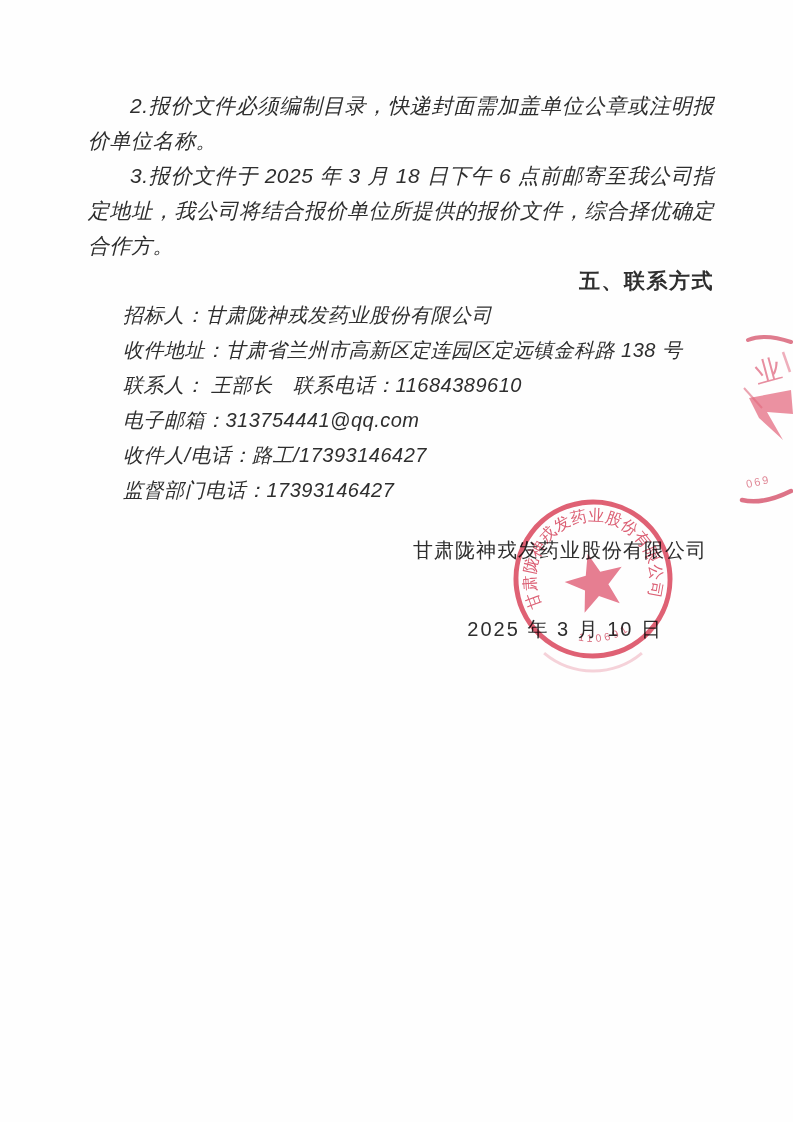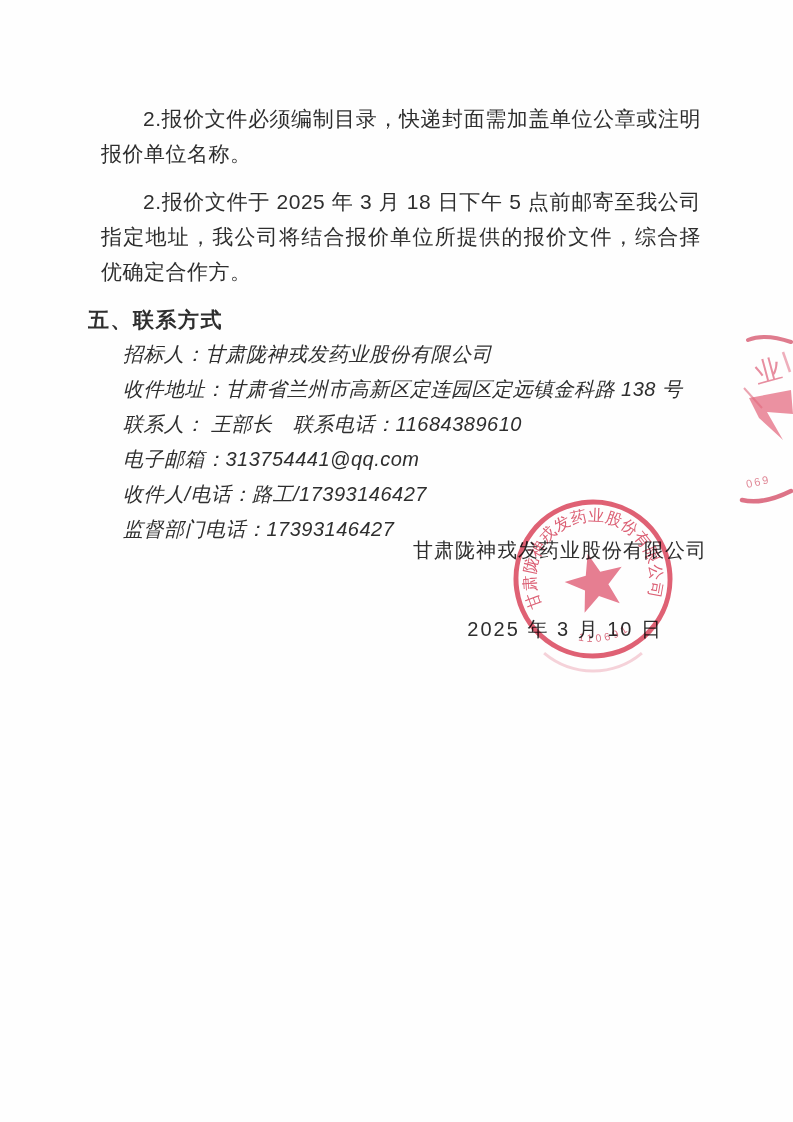--- a/index.html
+++ b/index.html
@@ -10,24 +10,24 @@
     overflow:hidden;
     font-family:"Liberation Sans", sans-serif;
     color:#2e2e2e;
   }
   .doc-body {
     position:absolute;
     left:88px; top:88px; width:626px;
     font-size:21px; line-height:35px;
     text-align:justify;
   }
-  .para { margin:13px; text-indent:2em; letter-spacing:0.5px; }
+  .para { margin:0; text-indent:2em; letter-spacing:0.5px;font-style:italic; }
   .heading {
     margin:0; font-size:21px; font-weight:bold;
-    letter-spacing:1.5px; text-align:left;
+    letter-spacing:1.5px; text-align:right;
   }
   .contact-line {
     padding-left:35px; font-size:20px;
     letter-spacing:0.5px; text-align:left;
     white-space:nowrap;
     font-style:italic;
   }
   .signature {
     position:absolute;
     right:86px; top:533px;
@@ -45,21 +45,21 @@
     mix-blend-mode:multiply; pointer-events:none;
   }
 </style>
 </head>
 <body>
 
 <div class="page">
 
   <div class="doc-body">
     <p class="para">2.报价文件必须编制目录，快递封面需加盖单位公章或注明报价单位名称。</p>
-    <p class="para">2.报价文件于 2025 年 3 月 18 日下午 5 点前邮寄至我公司指定地址，我公司将结合报价单位所提供的报价文件，综合择优确定合作方。</p>
+    <p class="para">3.报价文件于 2025 年 3 月 18 日下午 6 点前邮寄至我公司指定地址，我公司将结合报价单位所提供的报价文件，综合择优确定合作方。</p>
     <h2 class="heading">五、联系方式</h2>
     <div>
       <div class="contact-line">招标人：甘肃陇神戎发药业股份有限公司</div>
       <div class="contact-line">收件地址：甘肃省兰州市高新区定连园区定远镇金科路 138 号</div>
       <div class="contact-line">联系人： 王部长　联系电话：11684389610</div>
       <div class="contact-line">电子邮箱：313754441@qq.com</div>
       <div class="contact-line">收件人/电话：路工/17393146427</div>
       <div class="contact-line">监督部门电话：17393146427</div>
     </div>
   </div>

